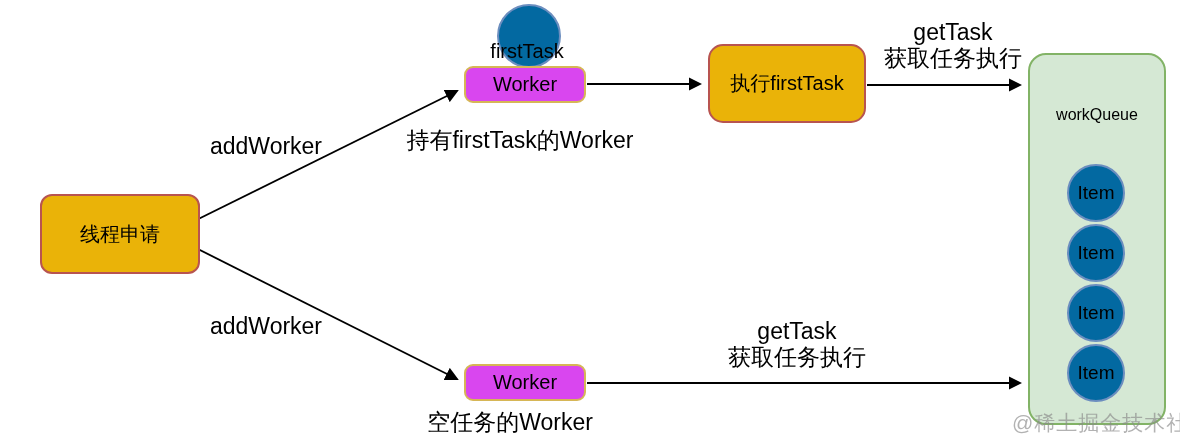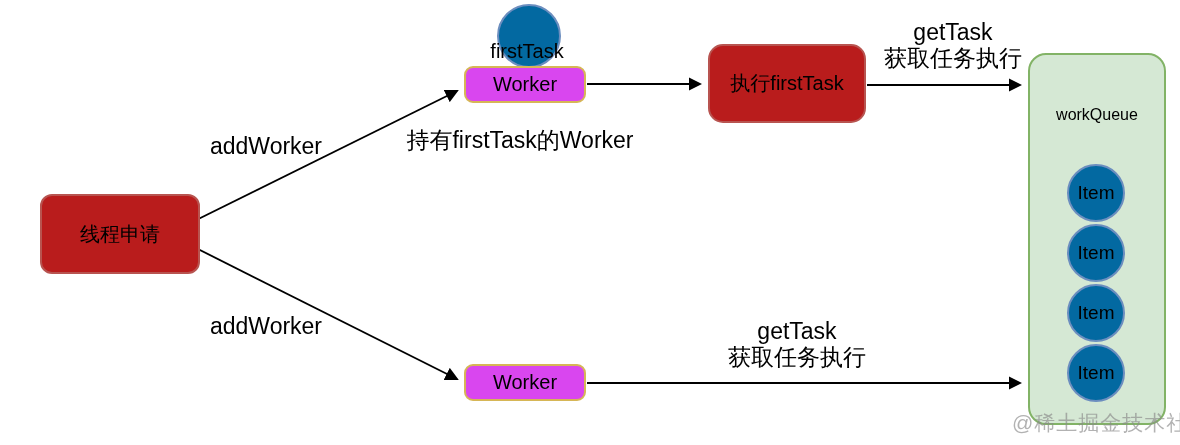--- a/index.html
+++ b/index.html
@@ -12,21 +12,21 @@
   }
   .canvas { position: absolute; left: 0; top: 0; width: 1180px; height: 445px; }
   svg.edges { position: absolute; left: 0; top: 0; width: 1180px; height: 445px; }
   .node {
     position: absolute;
     display: flex; align-items: center; justify-content: center;
     box-sizing: border-box;
     font-size: 20px; color: #000;
     text-align: center;
   }
-  .pink   { background: #b91c1c; border: 2px solid #b85450; }
+  .pink   { background: #eab308; border: 2px solid #b85450; }
   .yellow { background: #d946ef; border: 2px solid #d6b656; }
   .green  { background: #d5e8d4; border: 2px solid #82b366; }
   .blue   { background: #0369a1; border: 2px solid #6c8ebf; }
 
   .thread-request { left: 8px;  top: 194px; width: 160px; height: 80px; border-radius: 12px; margin-left: 32px; }
   .worker-top     { left: 464px; top: 66px;  width: 122px; height: 37px; border-radius: 9px; }
   .worker-bottom  { left: 464px; top: 364px; width: 122px; height: 37px; border-radius: 9px; }
   .exec-firsttask { left: 708px; top: 44px;  width: 158px; height: 79px; border-radius: 15px; }
   .work-queue     { left: 1028px; top: 53px; width: 138px; height: 372px; border-radius: 18px; }
 
@@ -142,16 +142,17 @@
     <div>getTask</div>
     <div>获取任务执行</div>
   </div>
 
   <div class="edge-label lbl-gettask-bottom">
     <div>getTask</div>
     <div>获取任务执行</div>
   </div>
 
   <div class="edge-label lbl-holding">持有firstTask的Worker</div>
+  <div class="edge-label lbl-empty">空任务的Worker</div>
 
   <div class="watermark">@稀土掘金技术社区</div>
 
 </div>
 
 </body></html>

